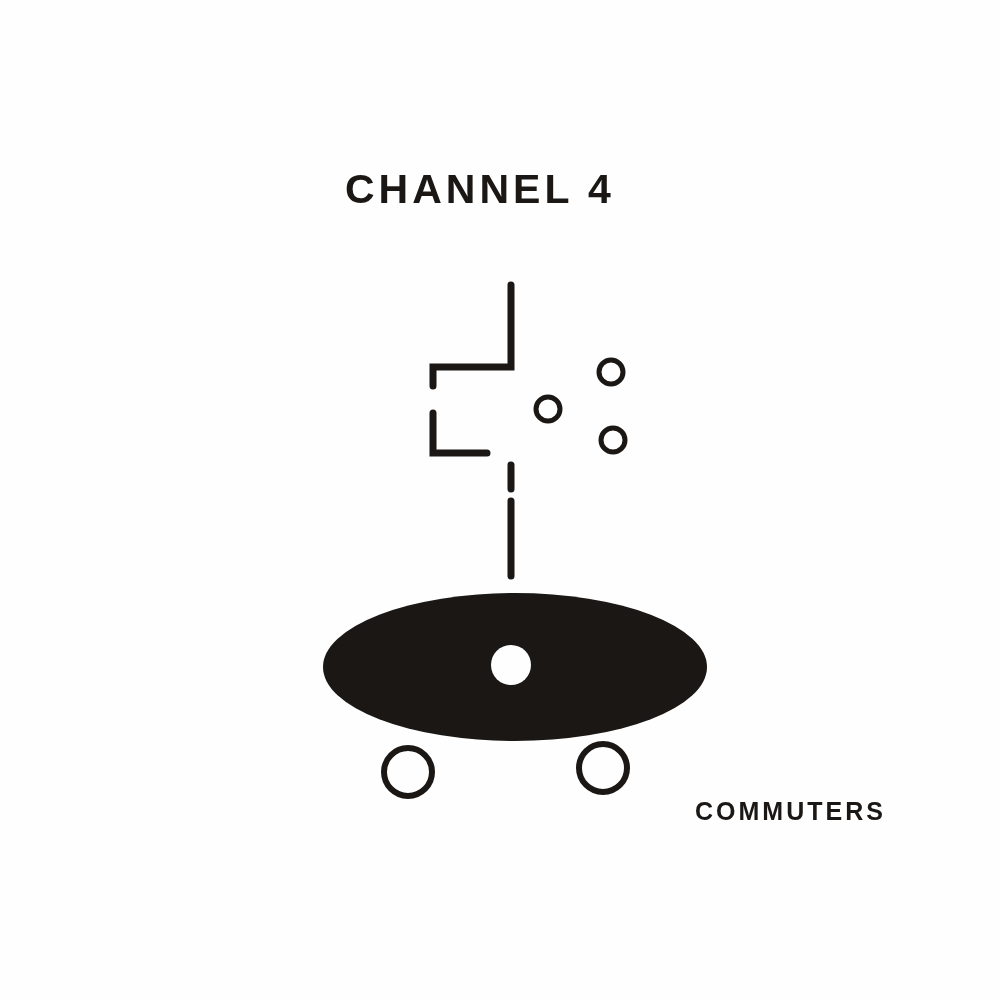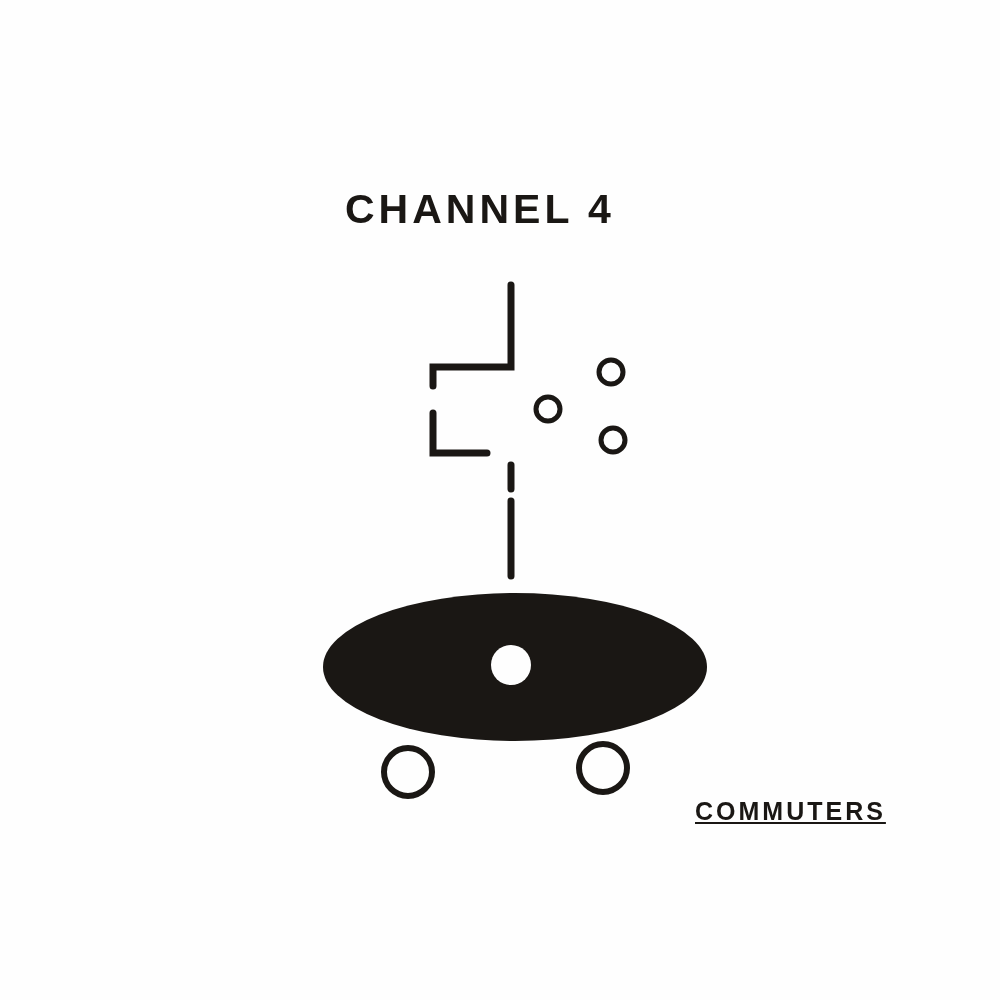--- a/index.html
+++ b/index.html
@@ -1,18 +1,18 @@
 <!DOCTYPE html>
 <html><head>
   <meta charset="utf-8">
   <style>
     html, body { margin: 0; padding: 0; }
     body { width: 1000px; height: 1000px; background: #fefefe; position: relative; overflow: hidden; font-family: "Liberation Sans", sans-serif; }
-    .title { position: absolute; left: 345px; top: 186px; font-size: 41px; font-weight: bold; letter-spacing: 4px; color: #1a1714; text-align: right; }
-    .subtitle { position: absolute; left: 695px; top: 797px; font-size: 25px; font-weight: bold; letter-spacing: 3px; color: #1a1714; text-decoration: underline; }
+    .title { position: absolute; left: 345px; top: 166px; font-size: 41px; font-weight: bold; letter-spacing: 4px; color: #1a1714; text-align: right; }
+    .subtitle { position: absolute; left: 695px; top: 797px; font-size: 25px; font-weight: bold; letter-spacing: 3px; color: #1a1714; }
     svg { position: absolute; left: 0; top: 0; }
   </style>
 </head>
 <body>
 
 <div class="title">CHANNEL 4</div>
 
 <svg width="1000" height="1000" viewBox="0 0 1000 1000">
   <g stroke="#1a1714" stroke-width="7" fill="none" stroke-linecap="round" stroke-linejoin="miter">
     <polyline points="511,285 511,367 433,367 433,386"></polyline>

